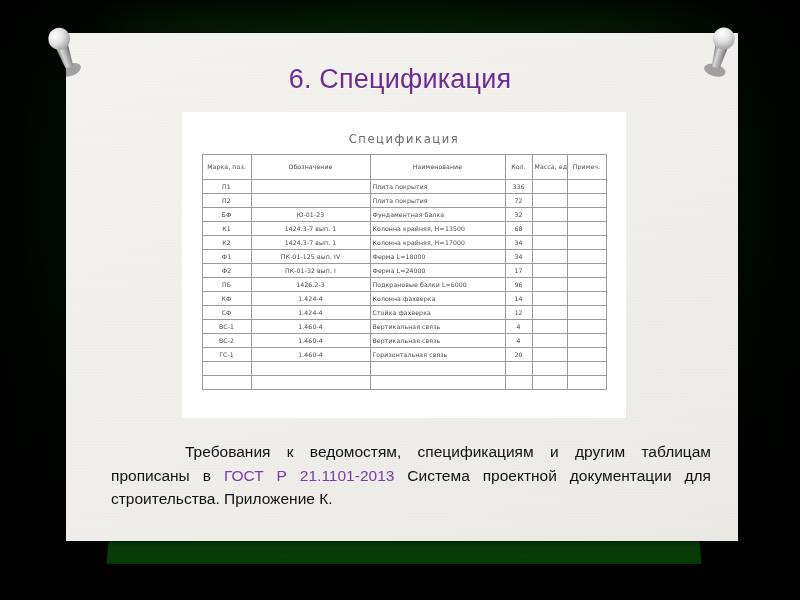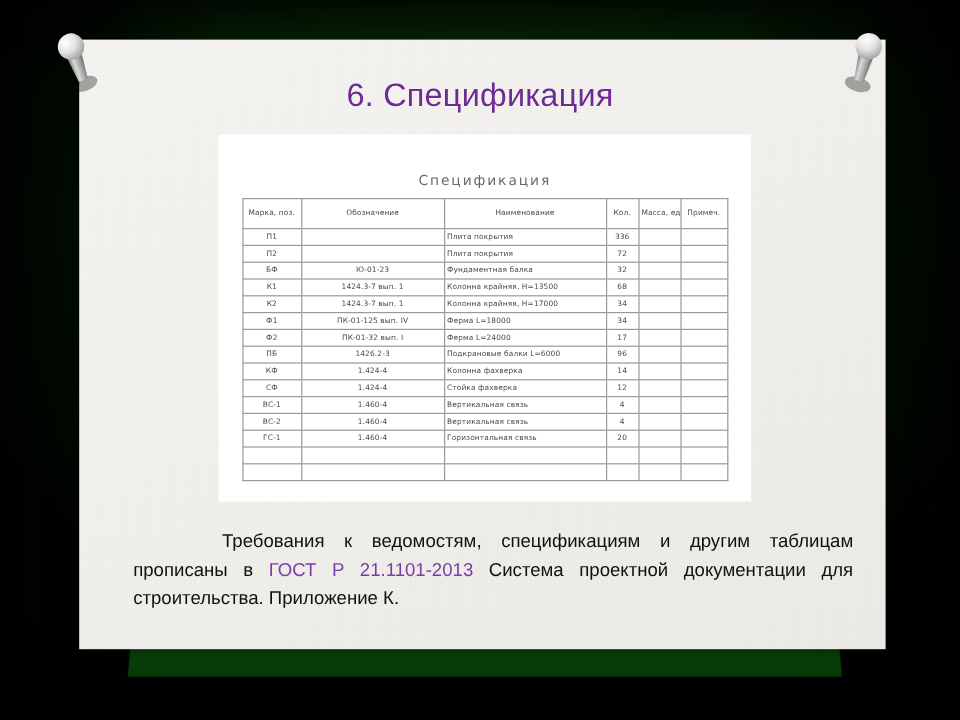--- a/index.html
+++ b/index.html
@@ -100,21 +100,21 @@
     top: 112px;
     width: 444px;
     height: 306px;
     background: #ffffff;
   }
   .spec-caption {
     text-align: center;
     color: #6a6a6a;
     font-size: 11.5px;
     letter-spacing: 1.6px;
-    margin-top: 31px;
+    margin-top: 20px;
     font-family: "DejaVu Sans", sans-serif;
   }
   table.spec {
     border-collapse: collapse;
     margin: 8px auto 0 auto;
     width: 390px;
     table-layout: fixed;
     font-family: "DejaVu Sans", sans-serif;
     color: #4a4a4a;
   }

